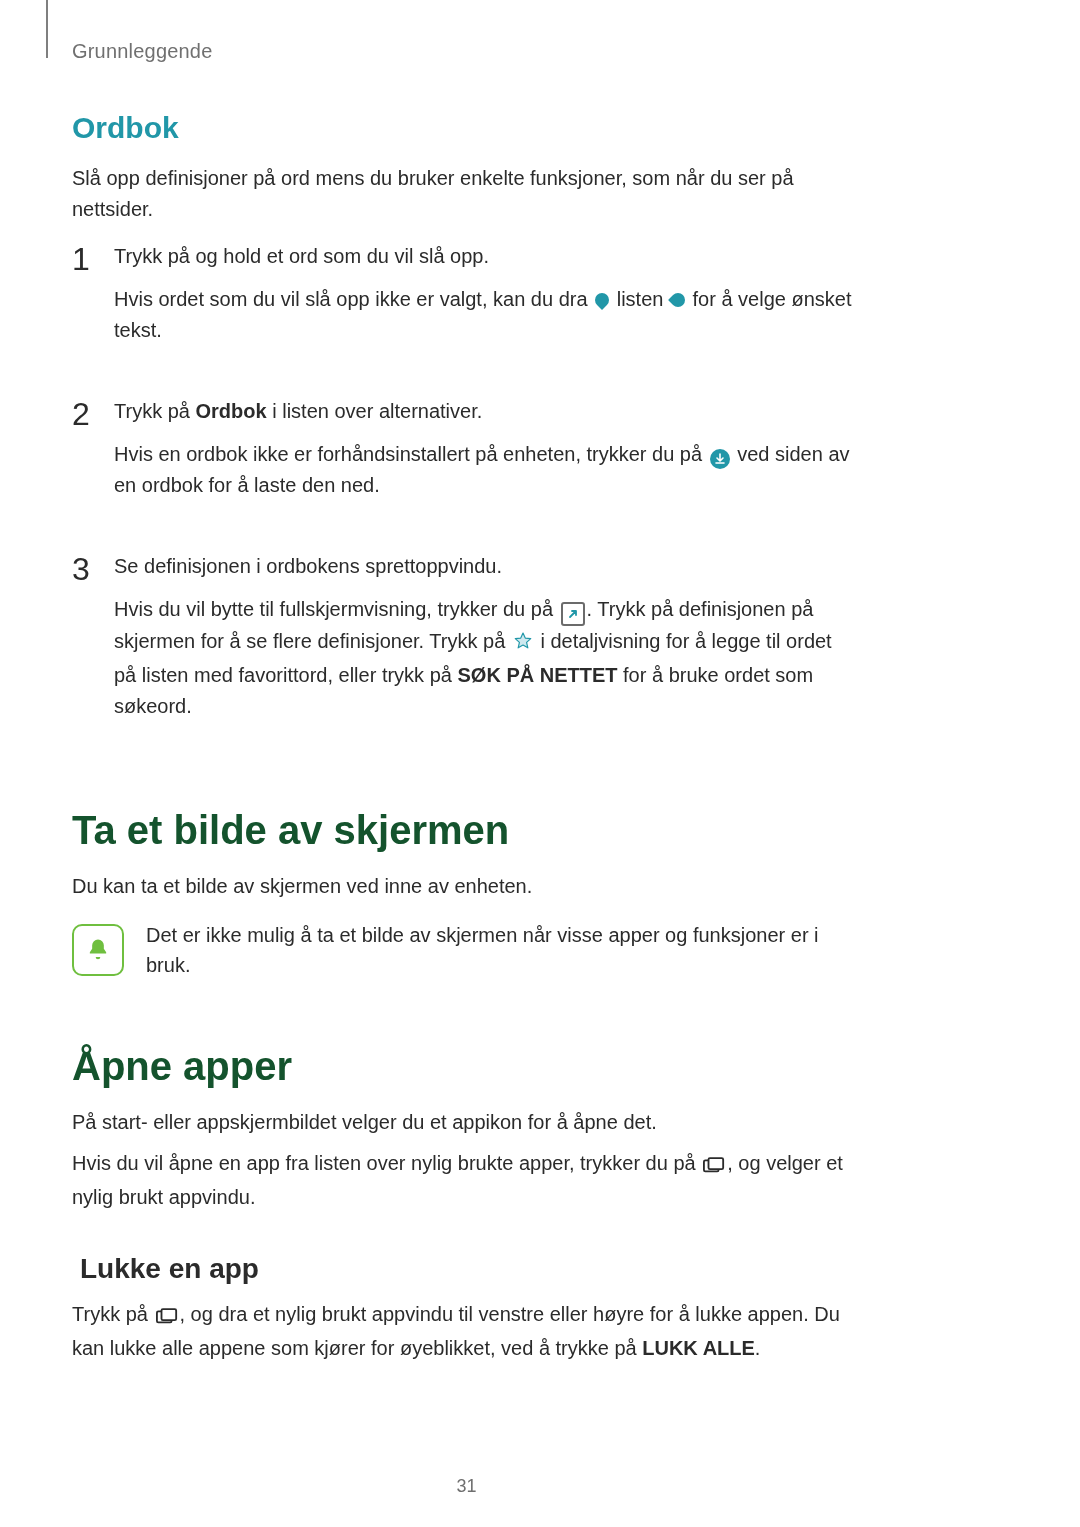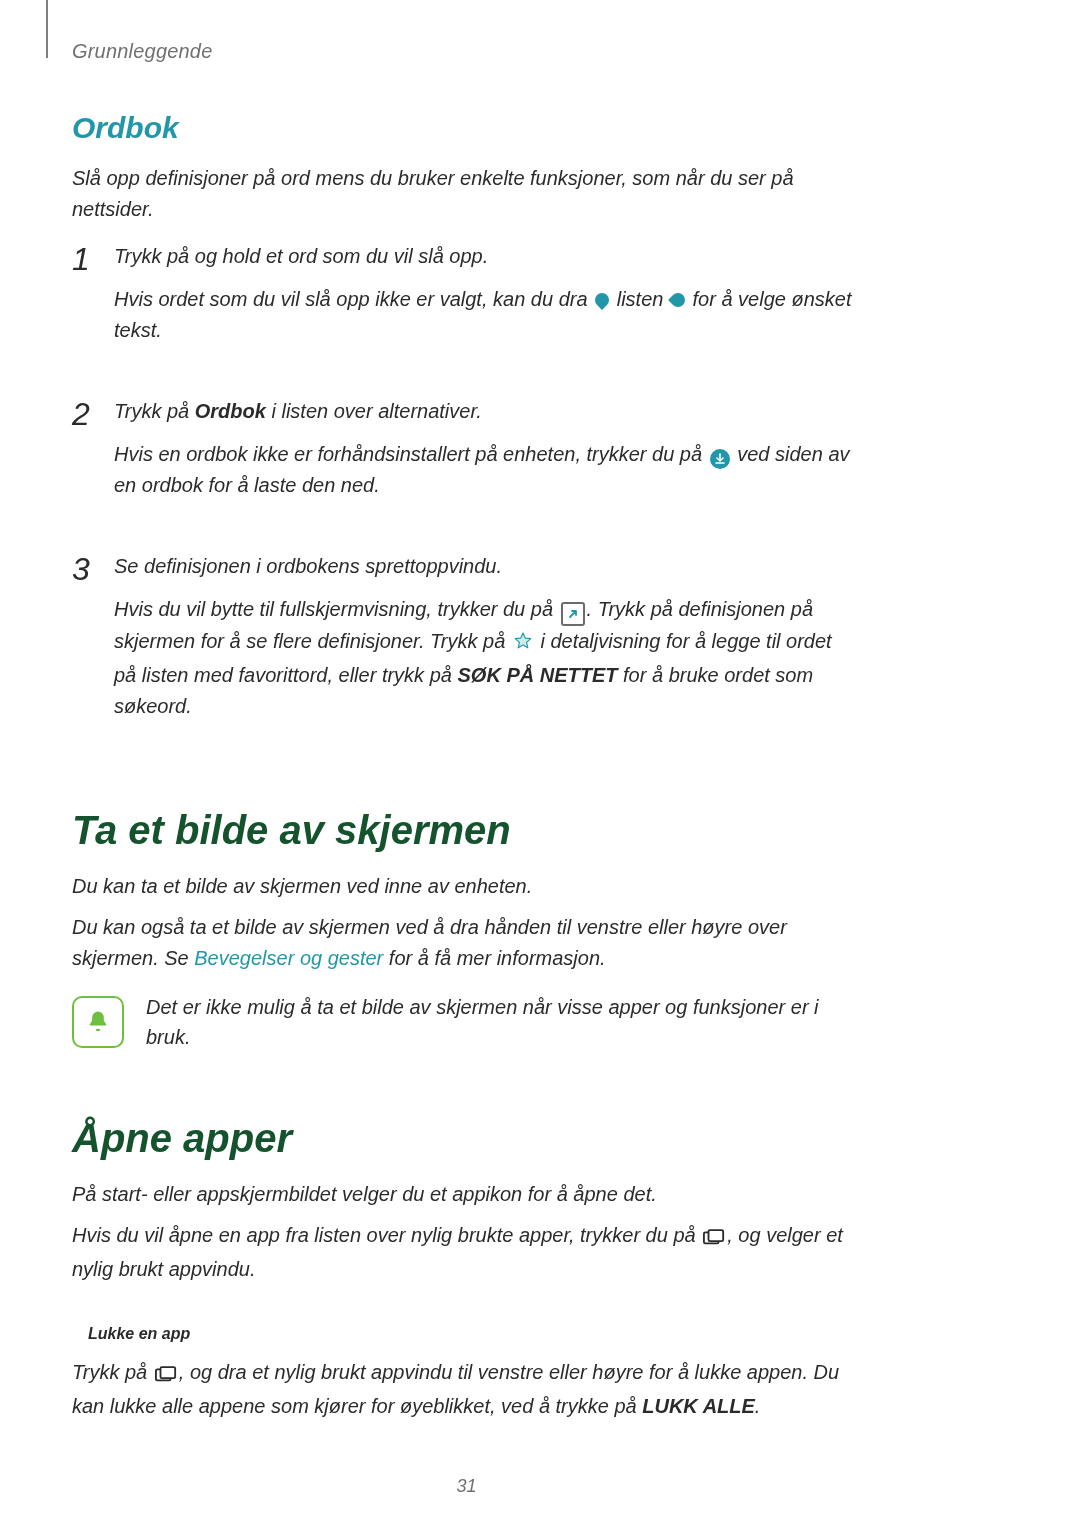--- a/index.html
+++ b/index.html
@@ -9,21 +9,20 @@
     font-family: "Segoe UI", Arial, Helvetica, sans-serif;
     color: #2b2b2b;
     width: 1080px;
   }
   .page {
     position: relative;
     width: 928px;
     min-height: 1527px;
     box-sizing: border-box;
     padding: 36px 72px 60px 72px;
-    font-style: italic;
   }
   .tab-edge {
     position: absolute;
     left: 46px;
     top: 0;
     width: 2px;
     height: 58px;
     background: #7f7f7f;
   }
   .breadcrumb {
@@ -38,23 +37,23 @@
     font-weight: 700;
     margin: 0 0 18px 0;
   }
   h1.teal {
     color: #14532d;
     font-size: 40px;
     font-weight: 700;
     margin: 64px 0 18px 0;
   }
   h3.sub {
-    font-size: 16px;
+    font-size: 28px;
     font-weight: 700;
-    margin: 40px 0 14px 16px;
+    margin: 40px 0 14px 8px;
   }
   p, .step-body {
     font-size: 20px;
     line-height: 1.55;
     margin: 0 0 10px 0;
   }
   .steps {
     margin-top: 16px;
   }
   .step {
@@ -191,23 +190,20 @@
               </svg>
           </span><span> i detaljvisning for å legge til ordet på listen med favorittord, eller trykk på </span><span class="bold">SØK PÅ NETTET</span><span> for å bruke ordet som søkeord.</span>
         </p>
       </div>
     </div>
 
   </div>
 
   <h1 class="teal">Ta et bilde av skjermen</h1>
   <p>Du kan ta et bilde av skjermen ved inne av enheten.</p>
-  <p>
-    <span>Du kan også ta et bilde av skjermen ved å dra hånden til venstre eller høyre over skjermen. Se </span><span class="link">Bevegelser og gester</span><span> for å få mer informasjon.</span>
-  </p>
 
   <div class="note-row">
     <div class="note-badge">
       <svg viewBox="0 0 24 24">
           <path d="M12 3a5 5 0 0 0-5 5v3l-2 3v1h14v-1l-2-3V8a5 5 0 0 0-5-5zm-2 15a2 2 0 0 0 4 0" fill="#6fbf3f"></path>
         </svg>
     </div>
     <div class="note-text">Det er ikke mulig å ta et bilde av skjermen når visse apper og funksjoner er i bruk.</div>
   </div>
 

